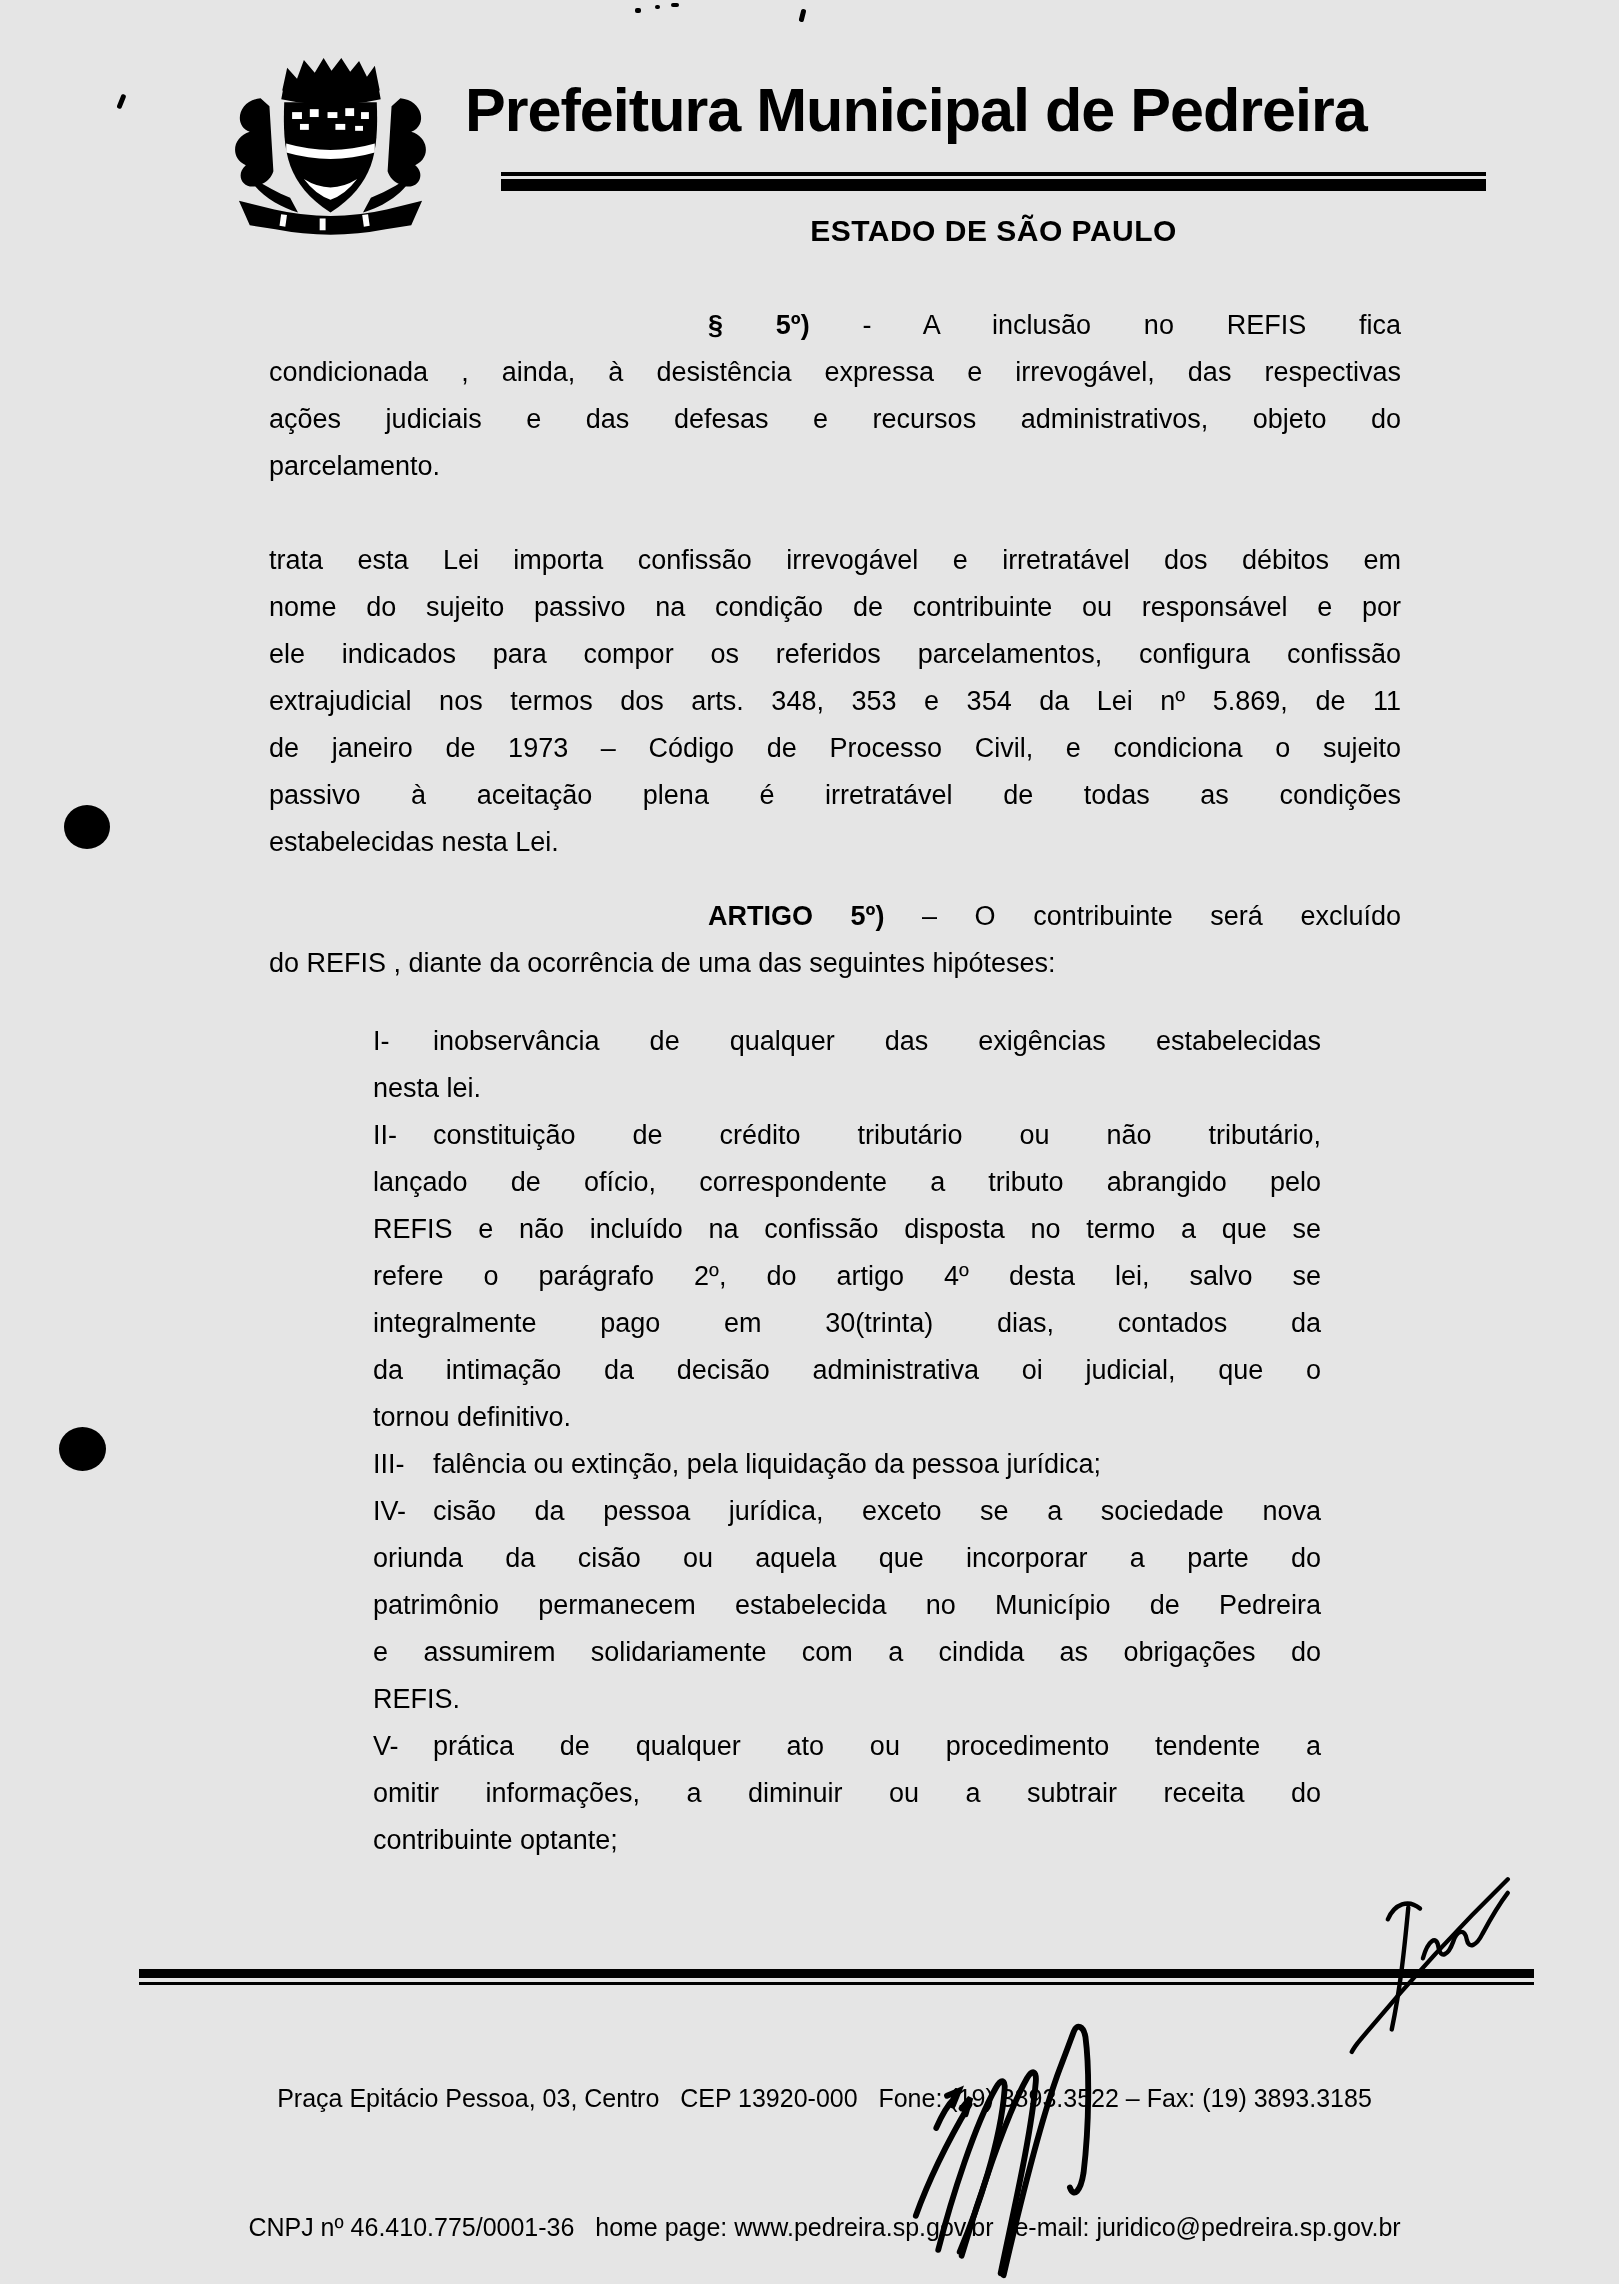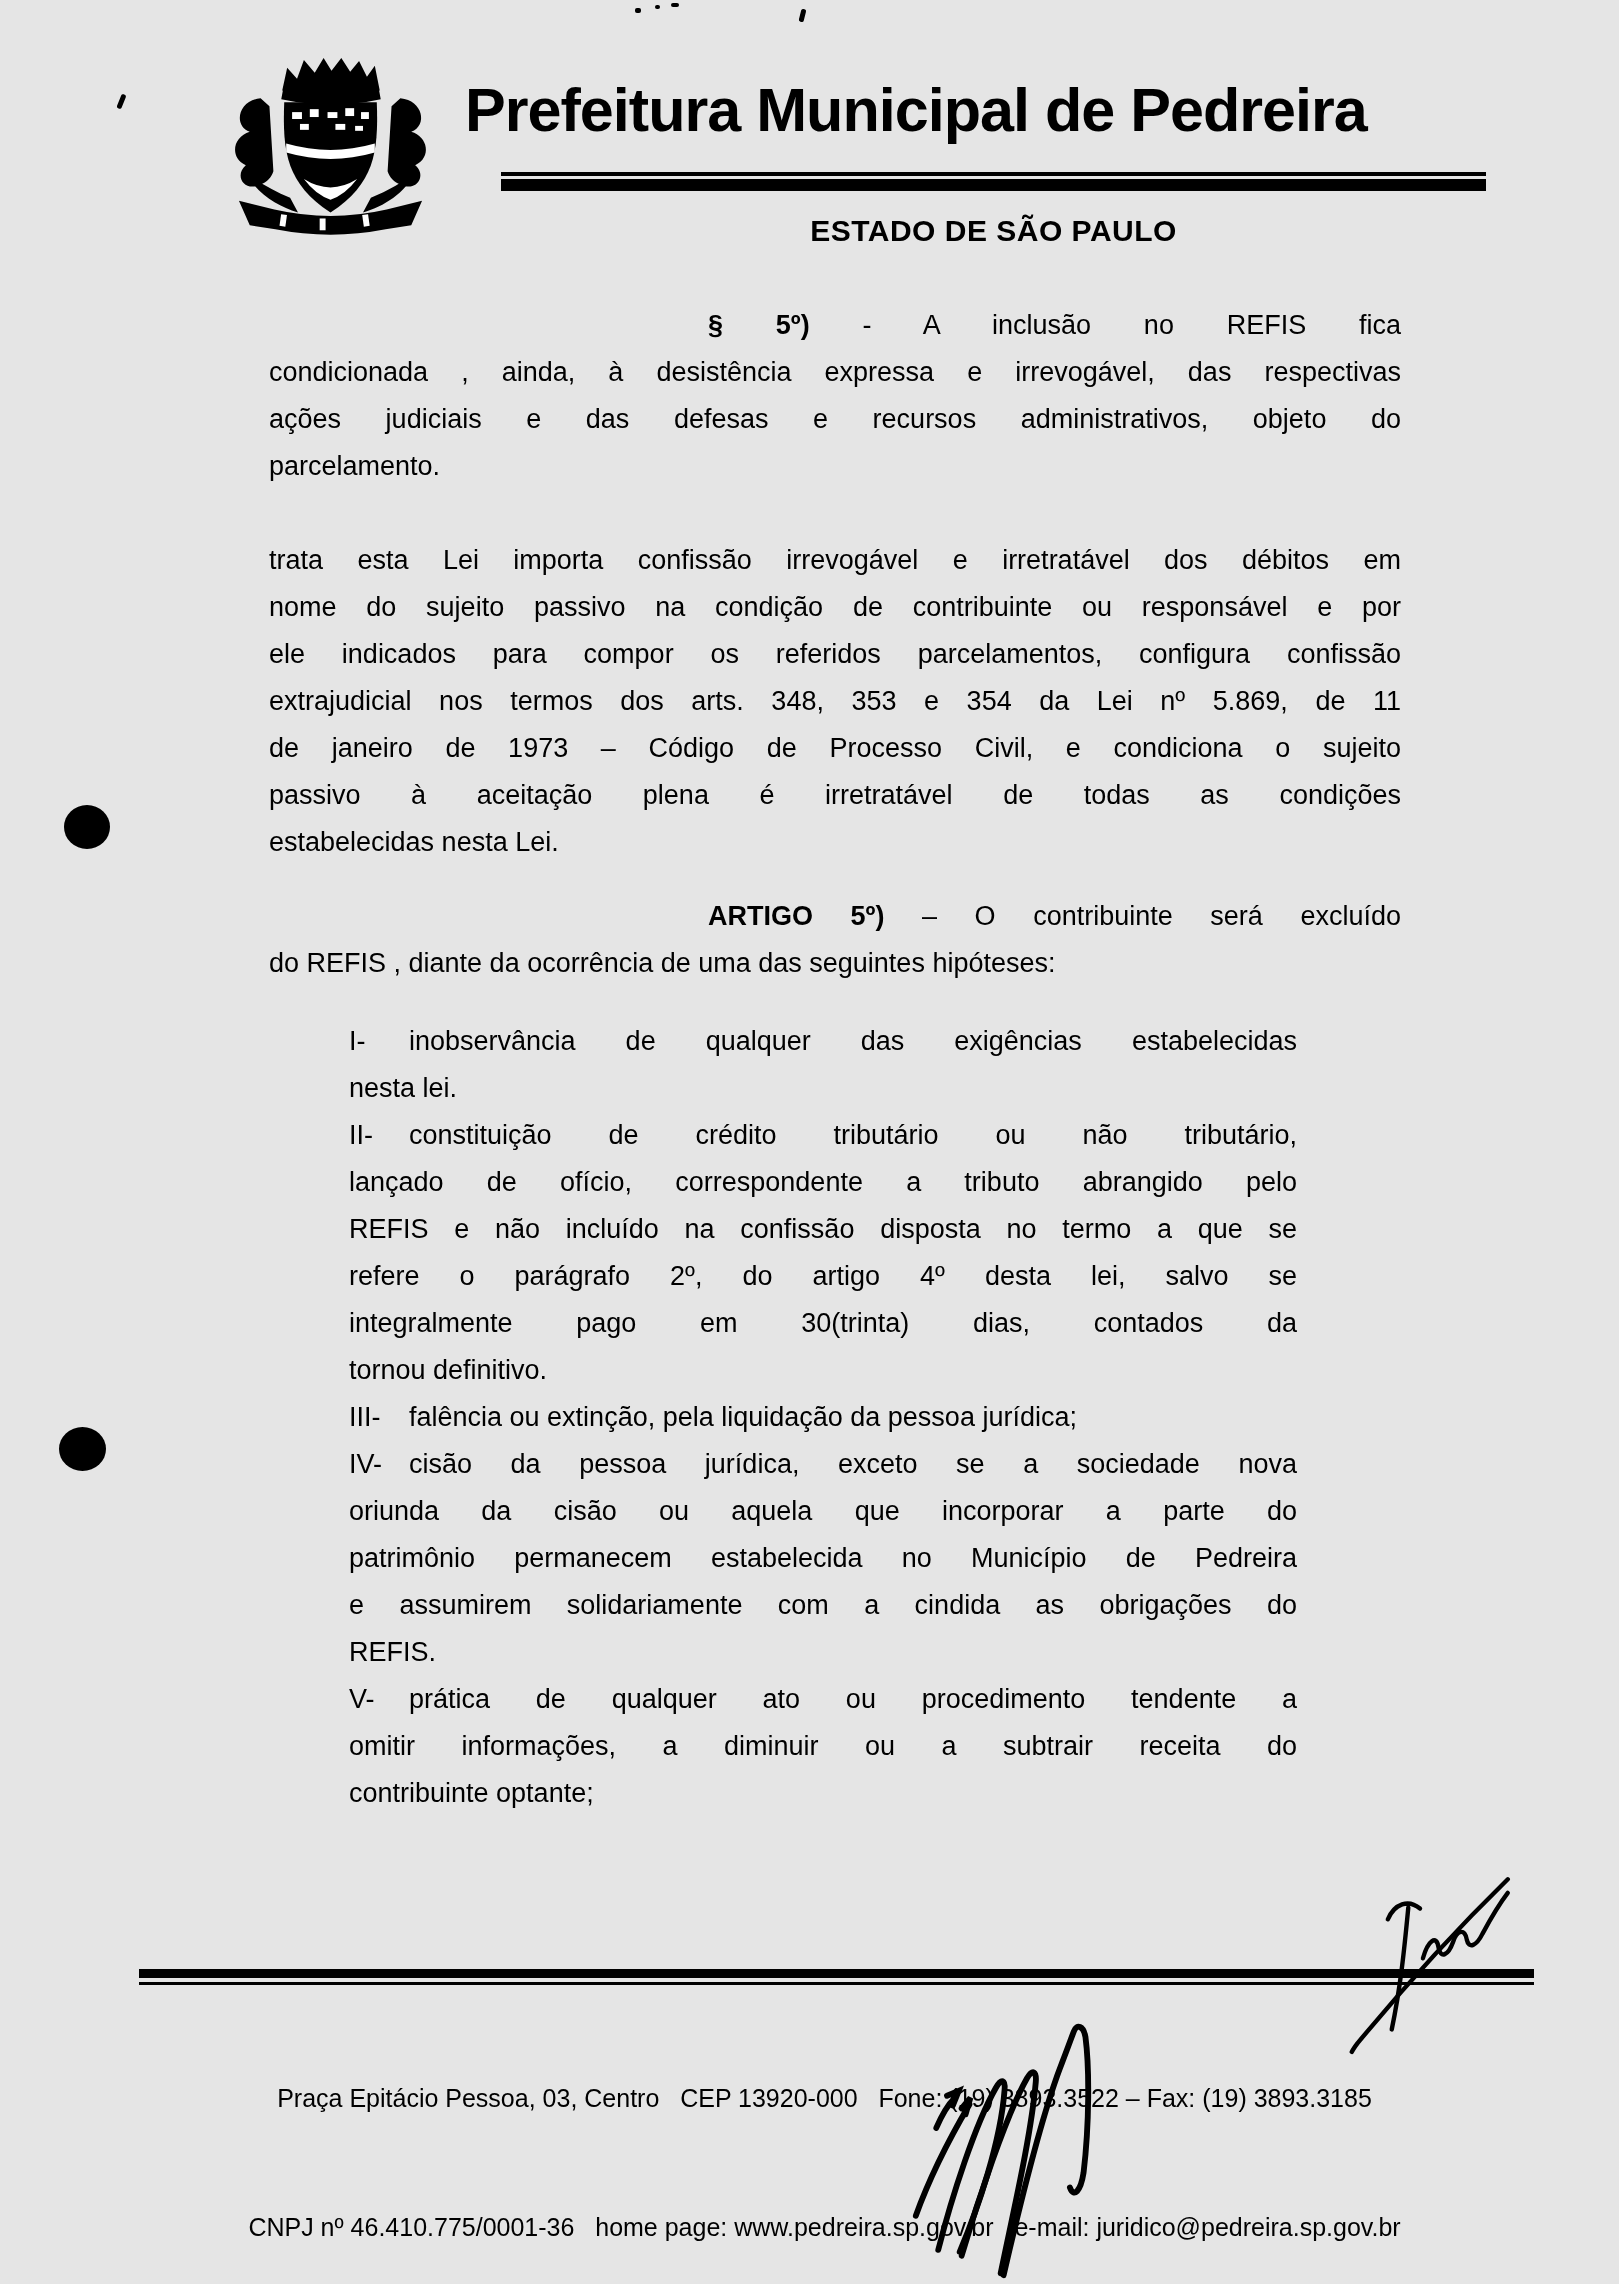--- a/index.html
+++ b/index.html
@@ -24,21 +24,21 @@
   
   .body-text { position:absolute; left:269px; top:302px; width:1132px; font-size:27px; line-height:47px; }
   .para.p5  { margin-bottom:47px; }
   .para.p6  { margin-bottom:27px; }
   .para.art { margin-bottom:31px; }
   .fl { padding-left:439px; }
   .jl { text-align:justify; text-align-last:justify; }
   .tline { text-align:left; }
   .tline.jl { text-align:justify; text-align-last:justify; }
   .sect { font-weight:bold; }
-  .list { margin-left:80px; width:948px; }
+  .list { margin-left:104px; width:948px; }
   .numeral { display:inline-block; min-width:60px; }
   
   .punch { position:absolute; background:#000; border-radius:50%; }
   .punch.one { left:64px; top:805px; width:46px; height:44px; }
   .punch.two { left:59px; top:1427px; width:47px; height:44px; }
   .speck { position:absolute; background:#000; border-radius:2px; }
   .sp1 { left:635px; top:7.8px;  width:5.9px; height:4.9px; }
   .sp2 { left:655px; top:4.9px;  width:4.9px; height:3.9px; }
   .sp3 { left:671px; top:2.9px;  width:7.8px; height:3.9px; }
   .sp4 { left:800px; top:8.8px;  width:4.9px; height:12.7px; transform:rotate(14deg); }
@@ -148,20 +148,21 @@
       <div>
           <div class="tline jl"><span class="numeral">I-</span>inobservância de qualquer das exigências estabelecidas</div>
           <div class="tline">nesta lei.</div>
         </div>
       <div>
           <div class="tline jl"><span class="numeral">II-</span>constituição de crédito tributário ou não tributário,</div>
           <div class="tline jl">lançado de ofício, correspondente a tributo abrangido pelo</div>
           <div class="tline jl">REFIS e não incluído na confissão disposta no termo a que se</div>
           <div class="tline jl">refere o parágrafo 2º, do artigo 4º desta lei, salvo se</div>
           <div class="tline jl">integralmente pago em 30(trinta) dias, contados da</div>
+          <div class="tline jl">da intimação da decisão administrativa oi judicial, que o</div>
           <div class="tline">tornou definitivo.</div>
         </div>
       <div>
           <div class="tline"><span class="numeral">III-</span>falência ou extinção, pela liquidação da pessoa jurídica;</div>
         </div>
       <div>
           <div class="tline jl"><span class="numeral">IV-</span>cisão da pessoa jurídica, exceto se a sociedade nova</div>
           <div class="tline jl">oriunda da cisão ou aquela que incorporar a parte do</div>
           <div class="tline jl">patrimônio permanecem estabelecida no Município de Pedreira</div>
           <div class="tline jl">e assumirem solidariamente com a cindida as obrigações do</div>

